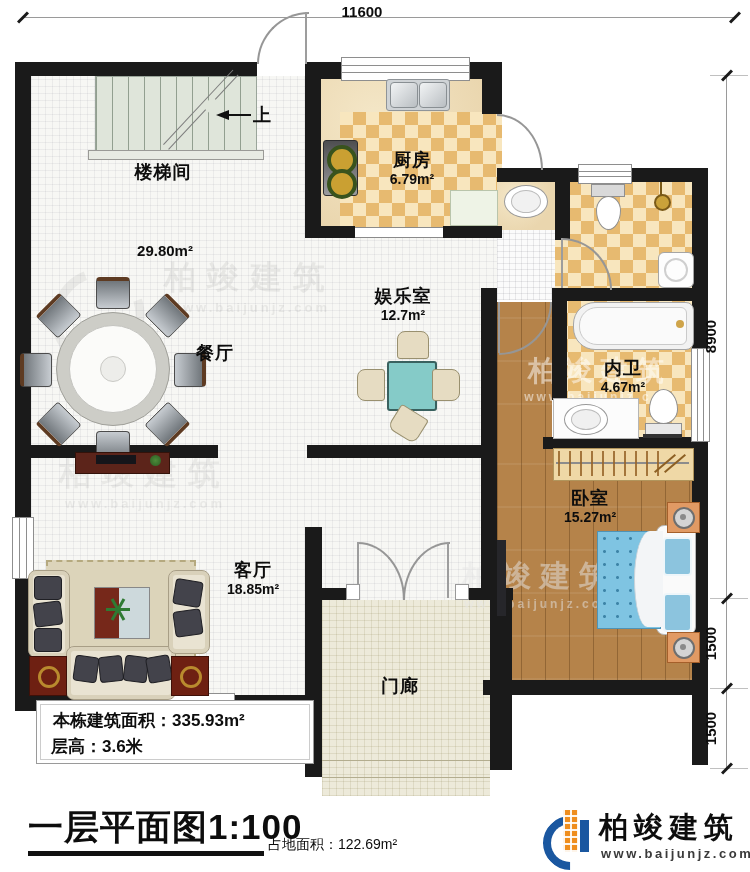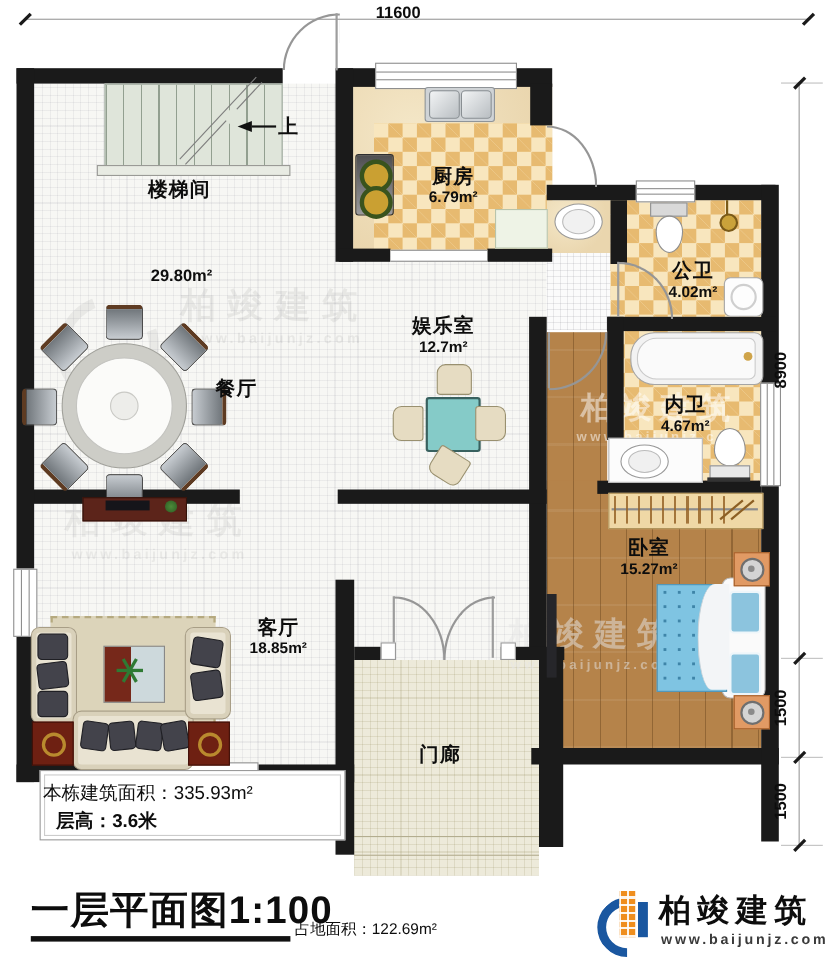--- a/index.html
+++ b/index.html
@@ -245,24 +245,20 @@
     <div class="rname">餐厅</div>
   </div>
   <div class="lblbox" style="left:362px;top:150px;width:100px;">
     <div class="rname">厨房</div>
     <div class="rarea">6.79m²</div>
   </div>
   <div class="lblbox" style="left:353px;top:286px;width:100px;">
     <div class="rname">娱乐室</div>
     <div class="rarea">12.7m²</div>
   </div>
-  <div class="lblbox" style="left:580px;top:236px;width:100px;">
-    <div class="rname">公卫</div>
-    <div class="rarea">4.02m²</div>
-  </div>
   <div class="lblbox" style="left:573px;top:358px;width:100px;">
     <div class="rname">内卫</div>
     <div class="rarea">4.67m²</div>
   </div>
   <div class="lblbox" style="left:203px;top:560px;width:100px;">
     <div class="rname">客厅</div>
     <div class="rarea">18.85m²</div>
   </div>
   <div class="lblbox" style="left:540px;top:488px;width:100px;">
     <div class="rname">卧室</div>
@@ -284,21 +280,21 @@
   <div class="tick" style="left:720px;top:74px;"></div>
   <div class="tick" style="left:720px;top:597px;"></div>
   <div class="tick" style="left:720px;top:687px;"></div>
   <div class="tick" style="left:720px;top:767px;"></div>
   <div class="dimtext" style="left:678px;top:328px;transform:rotate(-90deg);">8900</div>
   <div class="dimtext" style="left:678px;top:635px;transform:rotate(-90deg);">1500</div>
   <div class="dimtext" style="left:678px;top:720px;transform:rotate(-90deg);">1500</div>
 
   <div class="abs" style="left:36px;top:700px;width:276px;height:62px;background:#fff;border:1px solid #9a9a9a;">
     <div class="abs" style="left:3px;top:3px;right:3px;bottom:3px;border:1px solid #cccccc;"></div>
-    <div class="abs" style="left:2px;top:8px;font-size:17px;font-weight:normal;white-space:nowrap;">本栋建筑面积：335.93m²</div>
+    <div class="abs" style="left:16px;top:8px;font-size:17px;font-weight:bold;white-space:nowrap;">本栋建筑面积：335.93m²</div>
     <div class="abs" style="left:14px;top:34px;font-size:17px;font-weight:bold;white-space:nowrap;">层高：3.6米</div>
   </div>
 
   <div class="abs" style="left:28px;top:804px;font-size:35px;font-weight:bold;letter-spacing:1px;white-space:nowrap;">一层平面图1:100</div>
   <div class="abs" style="left:28px;top:851px;width:236px;height:5px;background:#111;"></div>
   <div class="abs" style="left:268px;top:836px;font-size:14px;font-weight:normal;white-space:nowrap;">占地面积：122.69m²</div>
 
   <div class="abs" style="left:543px;top:806px;width:200px;height:60px;">
     <div class="abs" style="left:0px;top:10px;width:38px;height:38px;border:8px solid #1a57a0;border-radius:50%;border-top-color:transparent;border-right-color:transparent;transform:rotate(45deg);"></div>
     <div class="abs" style="left:20px;top:4px;width:15px;height:42px;background:#ef8e1e;background-image:repeating-linear-gradient(0deg,rgba(255,255,255,.9) 0 2px,transparent 2px 7px),repeating-linear-gradient(90deg,rgba(255,255,255,.9) 0 2px,transparent 2px 7px);"></div>

